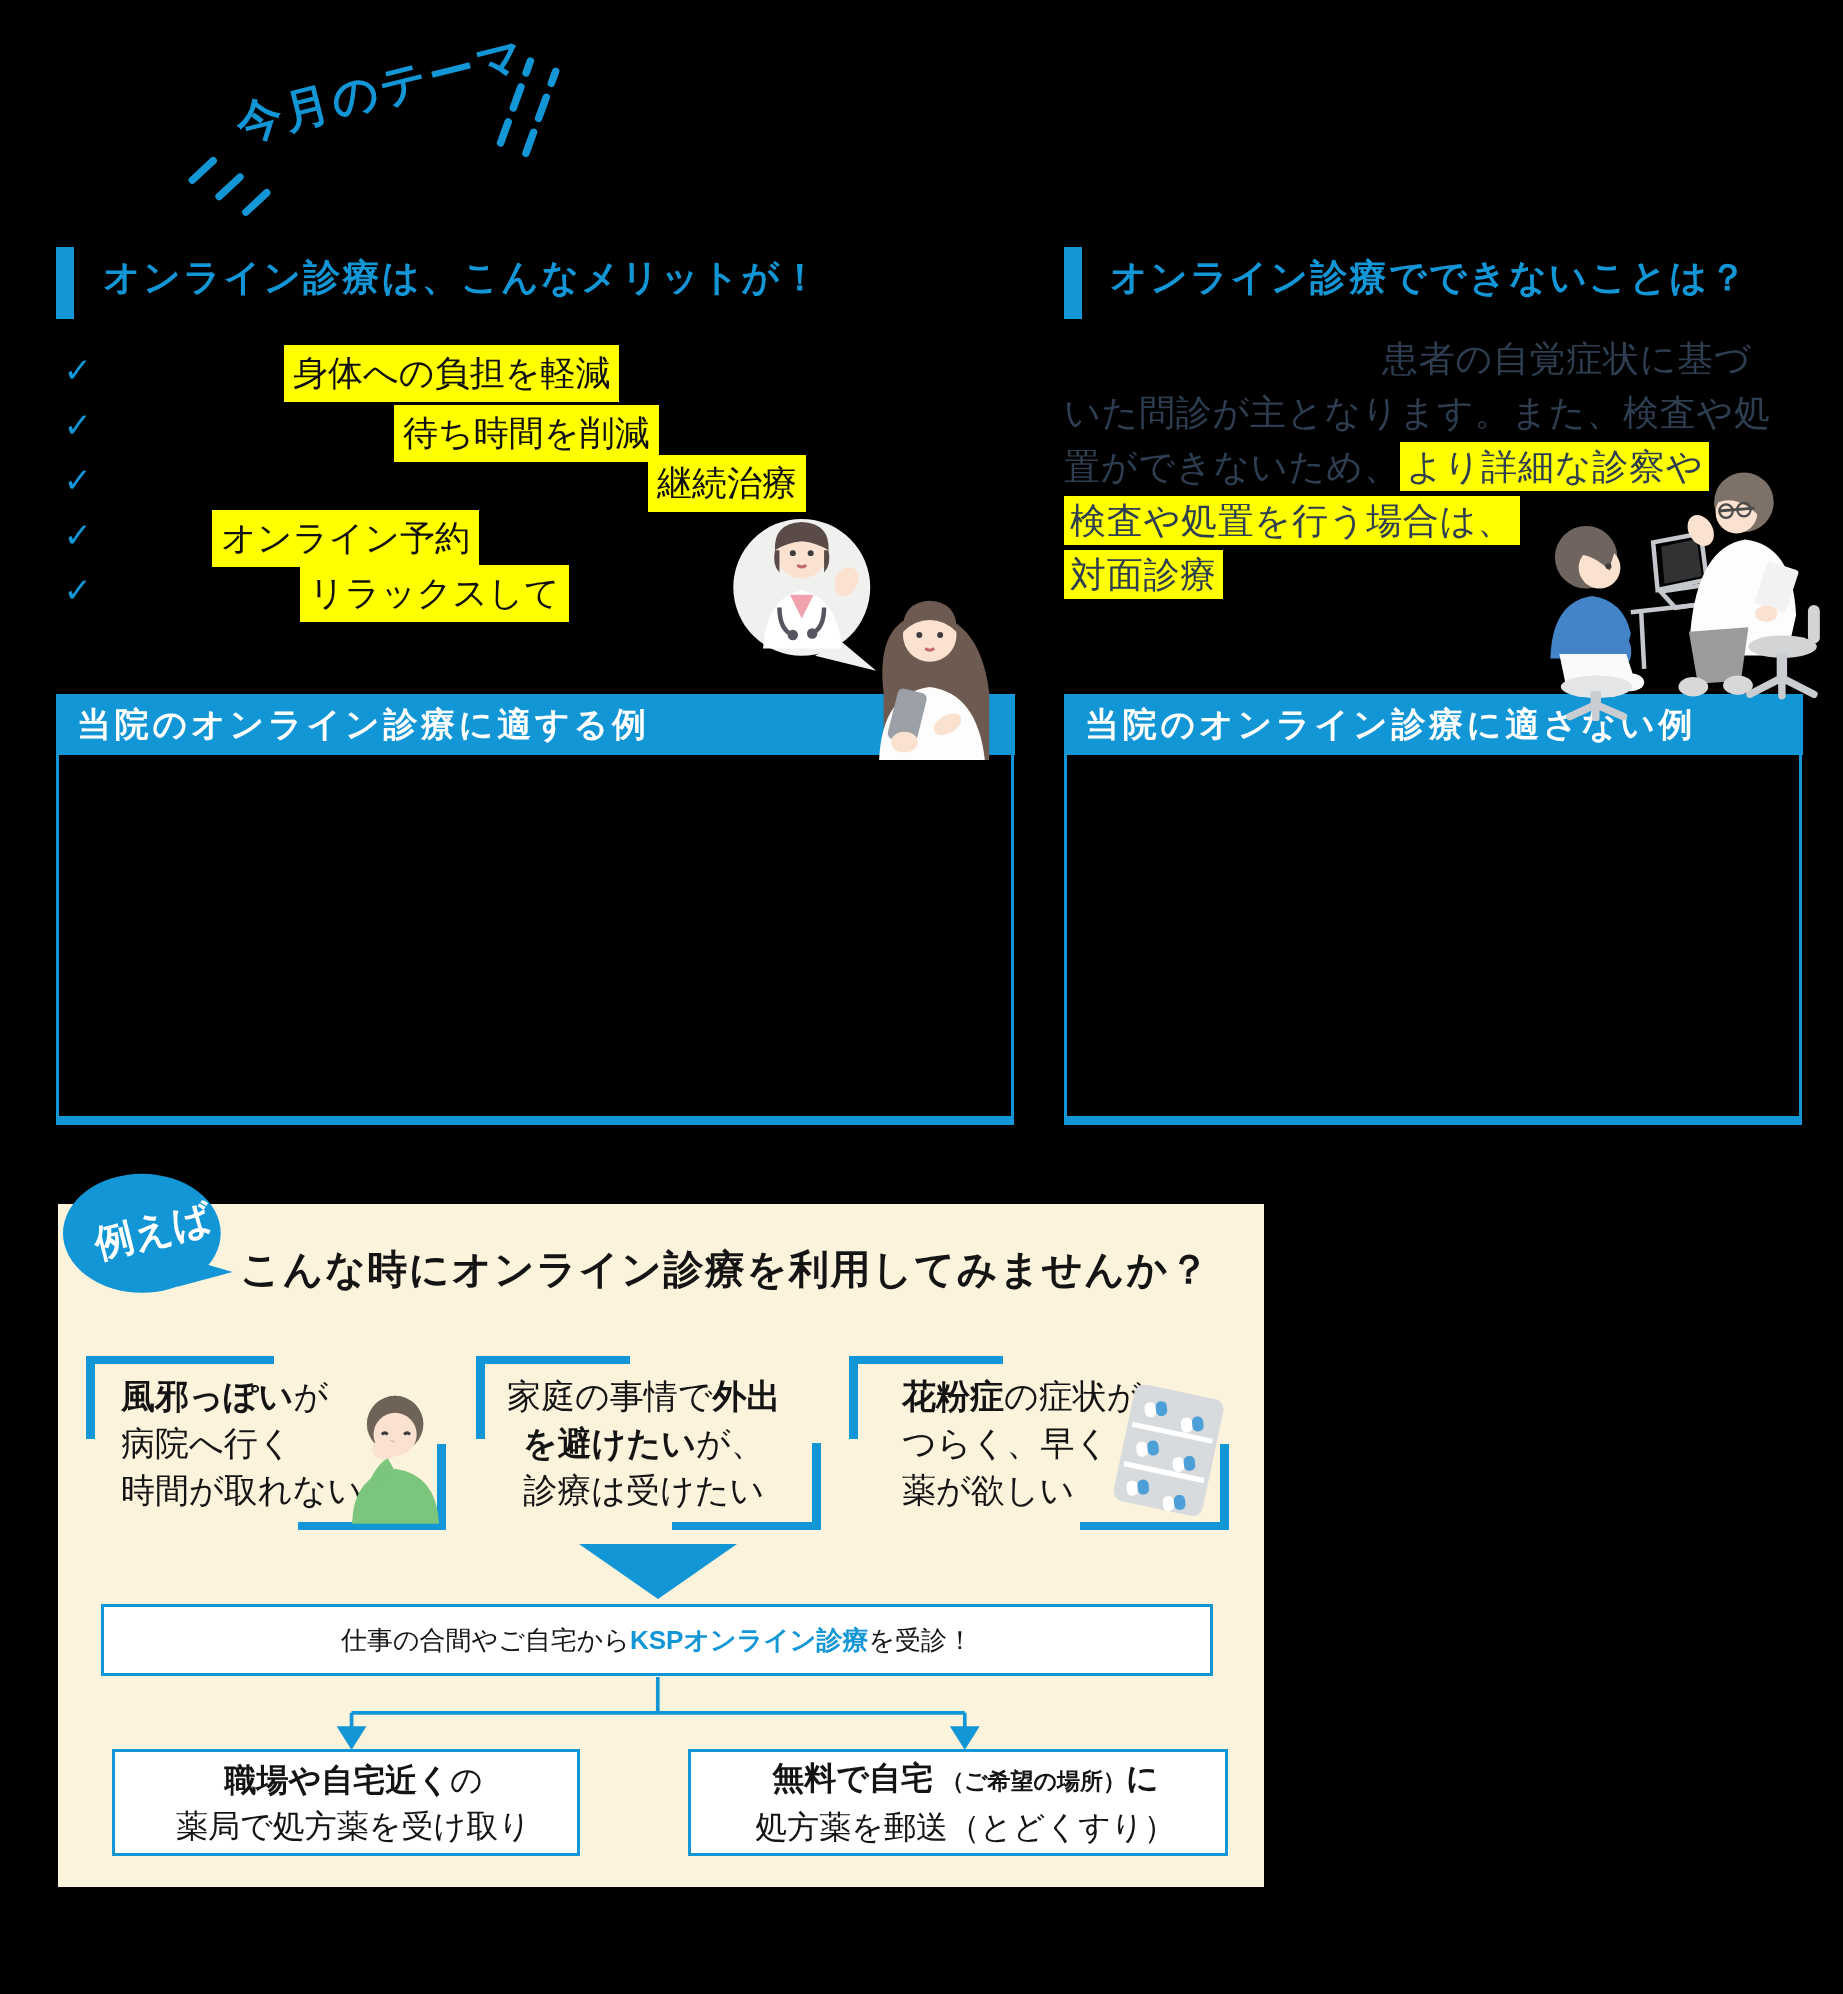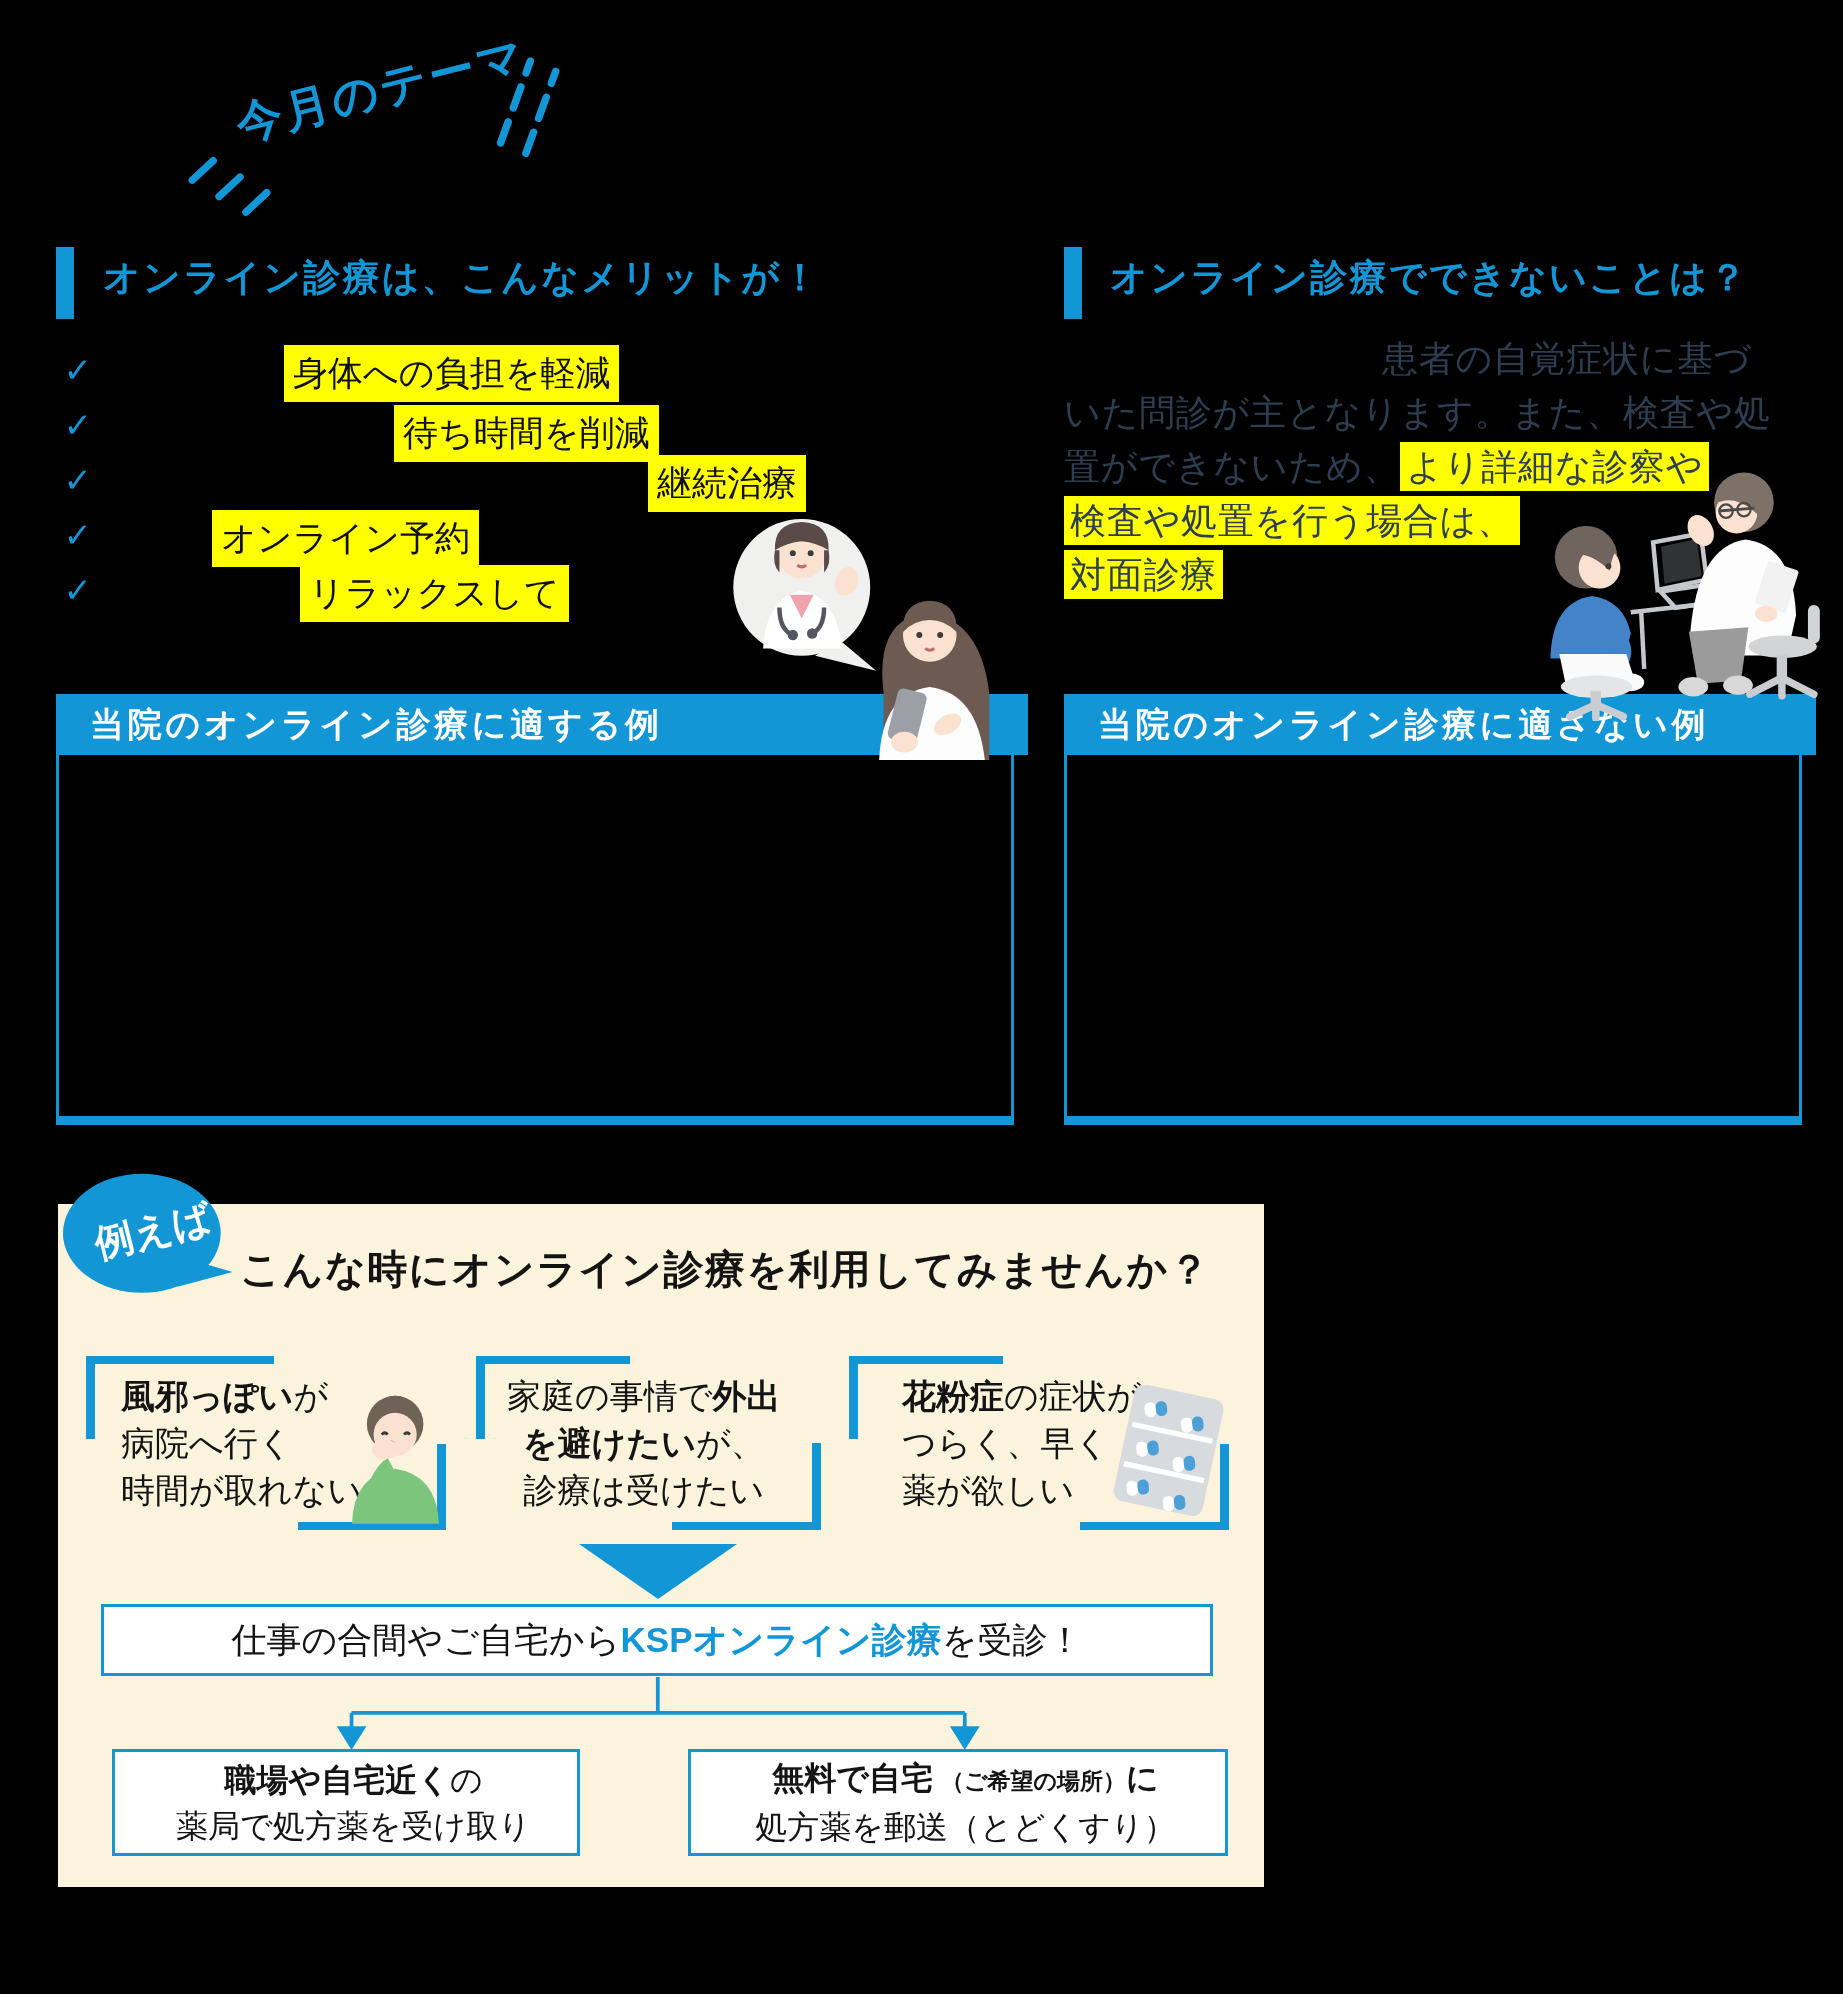--- a/index.html
+++ b/index.html
@@ -14,36 +14,36 @@
   .sec-head{font-size:37px;font-weight:bold;color:#1296d6;letter-spacing:2.2px;white-space:nowrap;}
   
   .m-row{position:relative;height:55px;}
   .check{position:absolute;left:7.5px;top:9px;font-size:34px;font-weight:bold;color:#1296d6;}
   .hl{background:#ffff00;color:#101010;font-size:35px;font-weight:400;padding:5.2px 9px;white-space:nowrap;}
   
   .p-line{position:relative;height:54px;white-space:nowrap;font-size:36px;color:#2e3e51;letter-spacing:0.7px;}
   .p-spacer{display:inline-block;width:318px;}
   .p-hl{background:#ffff00;color:#2e3e51;padding:3.7px 6px;}
   
-  .box-header{background:#1296d6;height:61px;line-height:61px;padding-left:34px;color:#fff;
+  .box-header{background:#1296d6;height:61px;line-height:61px;padding-left:21px;color:#fff;
               font-size:34px;font-weight:bold;letter-spacing:3.7px;white-space:nowrap;}
   .box-body{border-left:3.7px solid #1296d6;border-right:3.7px solid #1296d6;border-bottom:9px solid #1296d6;}
   
   #cream{left:58px;top:1204px;width:1206px;height:683px;background:#fcf3dc;}
   #ex-heading{left:240px;top:1242px;font-size:40px;font-weight:bold;color:#141414;letter-spacing:1.5px;white-space:nowrap;}
   .cornerTL{border-top:8.2px solid #1296d6;border-left:9.7px solid #1296d6;}
   .cornerBR{border-bottom:8.2px solid #1296d6;border-right:9.7px solid #1296d6;}
   .case-text{font-size:34px;line-height:47px;color:#141414;white-space:nowrap;}
   .b{font-weight:bold;}
   .small-b{font-weight:bold;font-size:23px;margin-left:8px;}
   
   #big-arrow{left:579px;top:1544px;width:0;height:0;border-left:79px solid transparent;
              border-right:79px solid transparent;border-top:55px solid #1296d6;}
   #ksp-box{left:101px;top:1604px;width:1106px;height:66px;background:#fff;border:3.7px solid #1296d6;
-           display:flex;align-items:center;justify-content:center;font-size:35px;color:#141414;white-space:nowrap;}
+           display:flex;align-items:center;justify-content:center;font-size:26px;color:#141414;white-space:nowrap;}
   #ksp-box .brand{color:#1296d6;font-weight:bold;}
   .outcome{background:#fff;border:3.7px solid #1296d6;display:flex;flex-direction:column;
            align-items:center;justify-content:center;font-size:32px;line-height:46px;color:#141414;white-space:nowrap;padding-left:15px;}
   #bubble-label{left:86px;top:1204px;width:134px;text-align:center;font-size:39px;font-weight:bold;color:#fff;
                 transform:rotate(-14deg);z-index:8;}
 </style>
 </head>
 <body>
 
 <div id="page">

